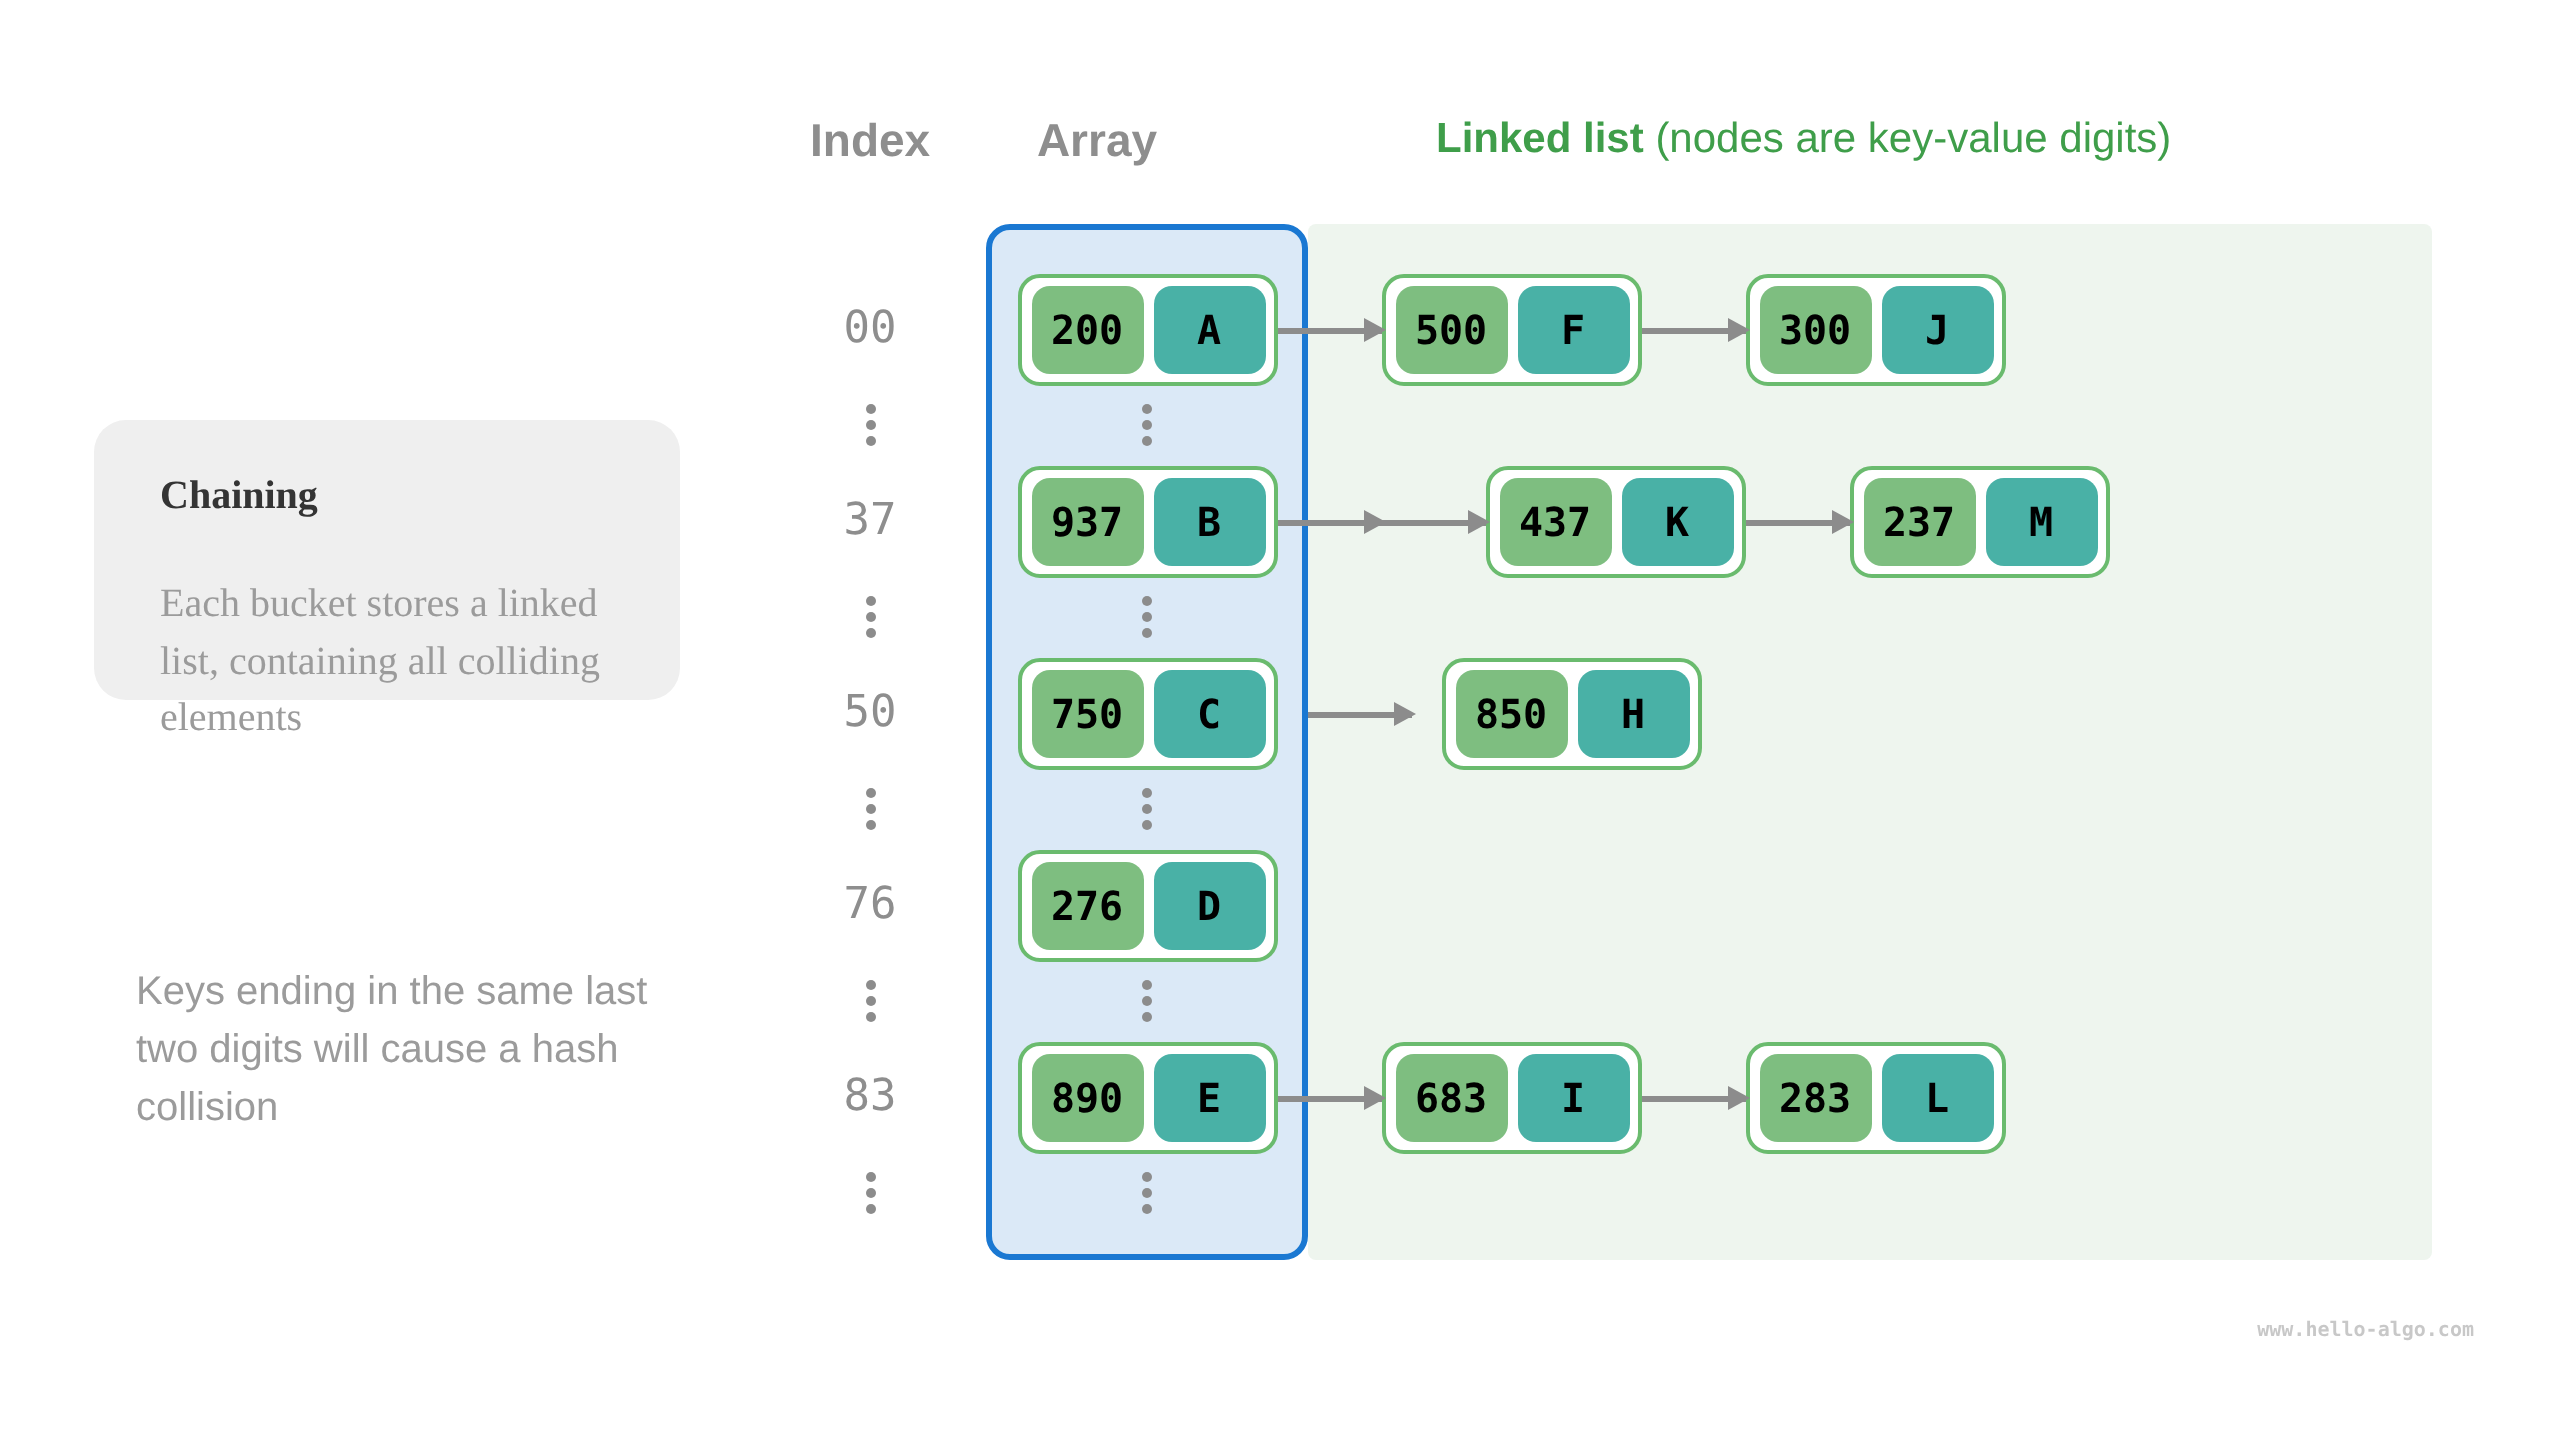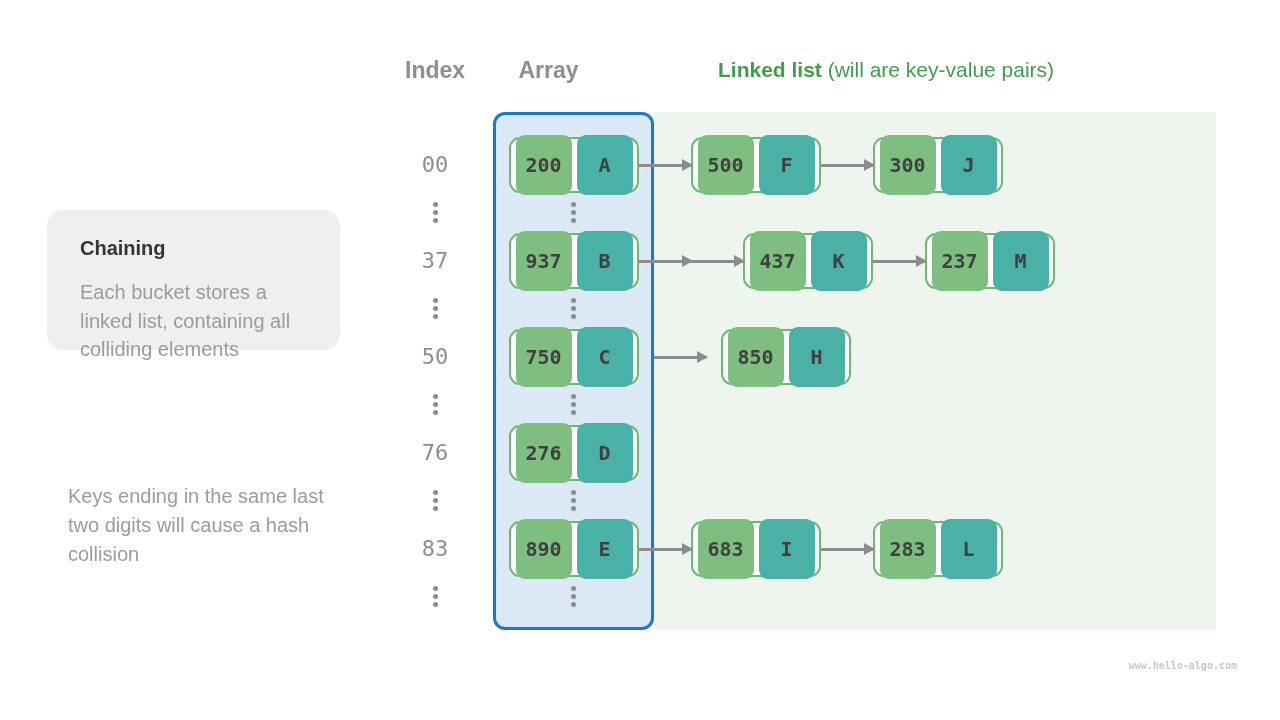--- a/index.html
+++ b/index.html
@@ -39,26 +39,27 @@
     position:absolute; top:57px; left:718px; height:26px;
     font-size:21px; color:var(--green-header); line-height:26px;
     white-space:nowrap;
   }
   .hdr-linked b{ font-weight:bold; }
   
   .chain-card{
     position:absolute; left:47px; top:210px; width:293px; height:140px;
     background:var(--card-bg); border-radius:16px;
     padding:27px 20px 0 33px;
+    font-family:Liberation Serif, serif;
   }
   .chain-card .card-title{
     font-size:20px; font-weight:bold; color:var(--card-title);
   }
   .chain-card .card-body{
-    margin-top:18px; width:228px;
+    margin-top:28px; width:228px;
     font-size:20px; line-height:28.5px; color:var(--muted-text);
   }
   .hash-label{
     position:absolute; left:64px; top:437px;
     font-size:20px; color:var(--dark-text); white-space:nowrap;
   }
   .hash-note{
     position:absolute; left:68px; top:482px; width:262px;
     font-size:20px; line-height:29px; color:var(--muted-text);
   }
@@ -80,23 +81,23 @@
   }
   .row-0{ top:137px; } .row-1{ top:233px; } .row-2{ top:329px;gap:15px; }
   .row-3{ top:425px; } .row-4{ top:521px; }
   .node{
     width:130px; height:56px; flex:0 0 auto;
     background:#ffffff;
     border:2px solid var(--node-border); border-radius:11px;
     display:flex; align-items:center; justify-content:center; gap:5px;
   }
   .pill{
-    width:56px; height:60px; border-radius:9px;
+    width:56px; height:44px; border-radius:9px;
     display:flex; align-items:center; justify-content:center;
-    color:#404040; font-family:"DejaVu Sans Mono", monospace;
+    color:#000000; font-family:"DejaVu Sans Mono", monospace;
     font-size:20px; font-weight:bold;
   }
   .pill.key{ background:var(--key-green); }
   .pill.val{ background:var(--val-teal); }
   .arrow{
     width:52px; height:3px; flex:0 0 auto;
     background:var(--arrow-gray); position:relative;
   }
   .arrow::after{
     content:""; position:absolute; right:-2px; top:50%;
@@ -130,21 +131,21 @@
     font-size:10px; color:var(--watermark);font-weight:bold;
   }
 </style>
 </head>
 <body>
 
 <div class="canvas">
 
   <div class="col-header hdr-index">Index</div>
   <div class="col-header hdr-array">Array</div>
-  <div class="hdr-linked"><b>Linked list</b><span> (will are key-value pairs)</span></div>
+  <div class="hdr-linked"><b>Linked list</b><span> (nodes are key-value digits)</span></div>
 
   <div class="chain-card">
     <div class="card-title">Chaining</div>
     <div class="card-body">Each bucket stores a linked list, containing all colliding elements</div>
   </div>
   <div class="hash-note">Keys ending in the same last two digits will cause a hash collision</div>
 
   <div class="list-area"></div>
   <div class="array-box"></div>
 

